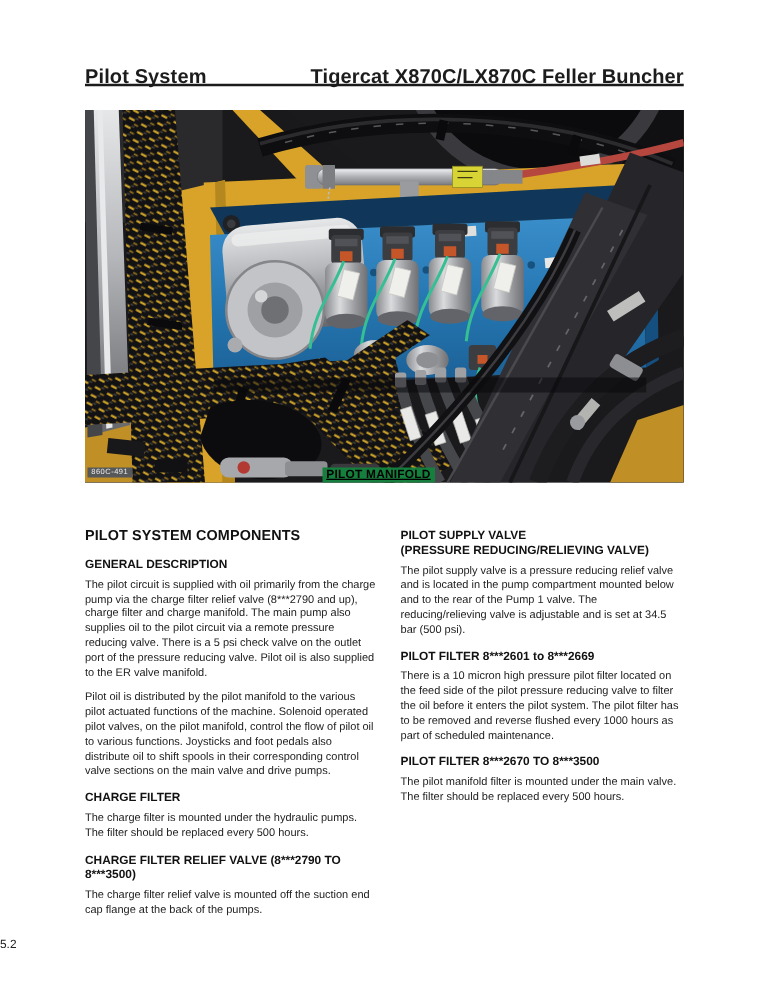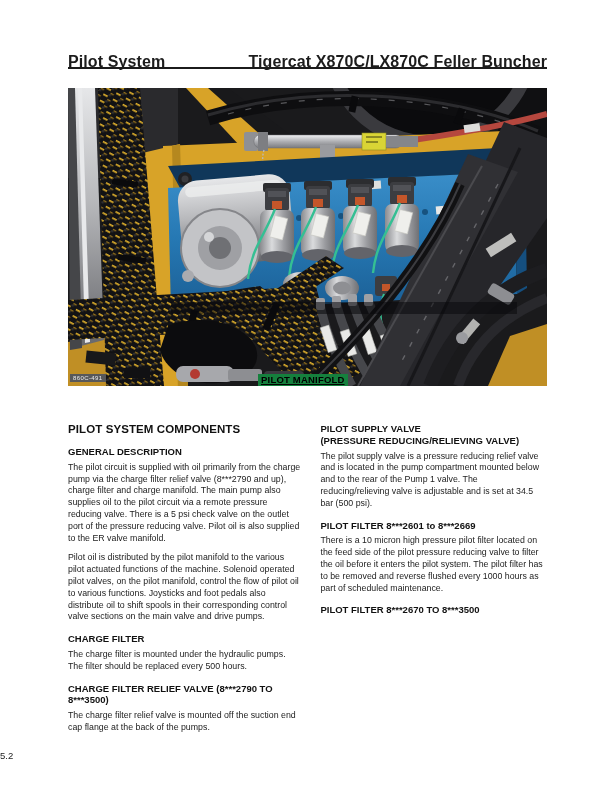--- a/index.html
+++ b/index.html
@@ -274,17 +274,18 @@
       <h2 class="doc">CHARGE FILTER RELIEF VALVE (8***2790 TO 8***3500)</h2>
       <p class="doc">The charge filter relief valve is mounted off the suction end cap flange at the back of the pumps.</p>
     </div>
     <div class="col right-col">
       <h2 class="doc">PILOT SUPPLY VALVE
 (PRESSURE REDUCING/RELIEVING VALVE)</h2>
       <p class="doc">The pilot supply valve is a pressure reducing relief valve and is located in the pump compartment mounted below and to the rear of the Pump 1 valve. The reducing/relieving valve is adjustable and is set at 34.5 bar (500 psi).</p>
       <h2 class="doc">PILOT FILTER 8***2601 to 8***2669</h2>
       <p class="doc">There is a 10 micron high pressure pilot filter located on the feed side of the pilot pressure reducing valve to filter the oil before it enters the pilot system. The pilot filter has to be removed and reverse flushed every 1000 hours as part of scheduled maintenance.</p>
       <h2 class="doc">PILOT FILTER 8***2670 TO 8***3500</h2>
+      <p class="doc">The pilot manifold filter is mounted under the main valve. The filter should be replaced every 500 hours.</p>
     </div>
   </div>
 
   <div class="footer">5.2</div>
 </div>
 
 </body></html>

